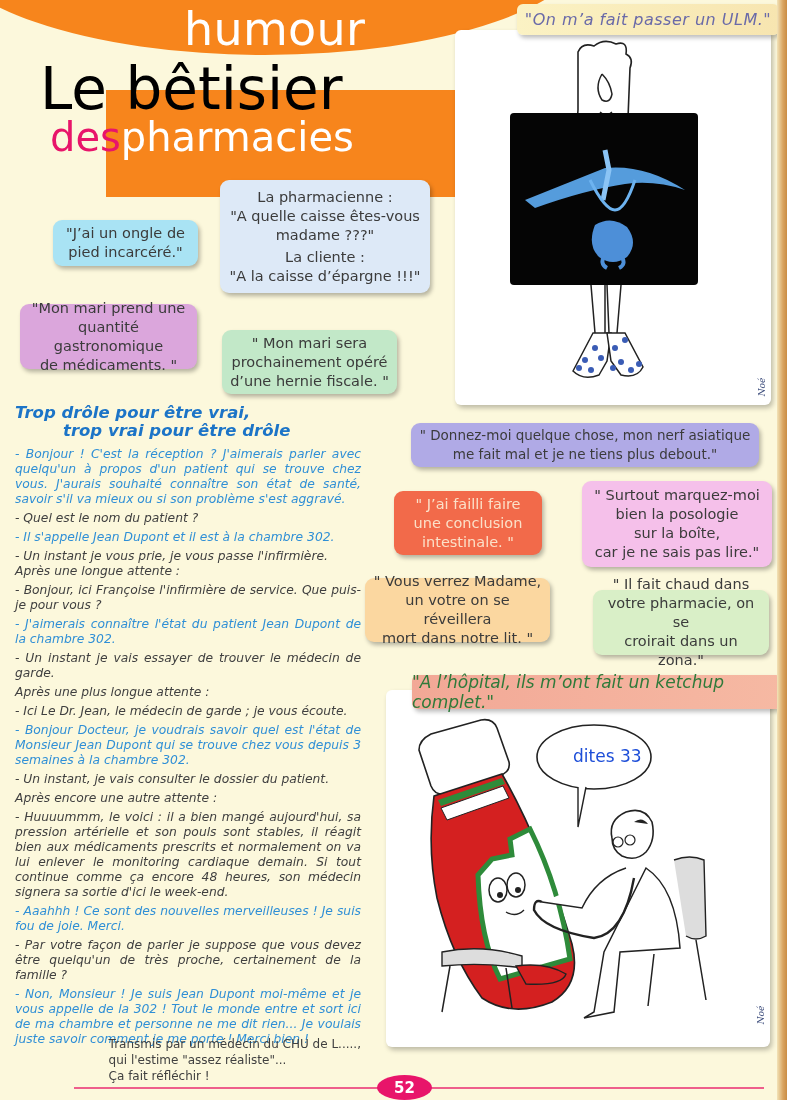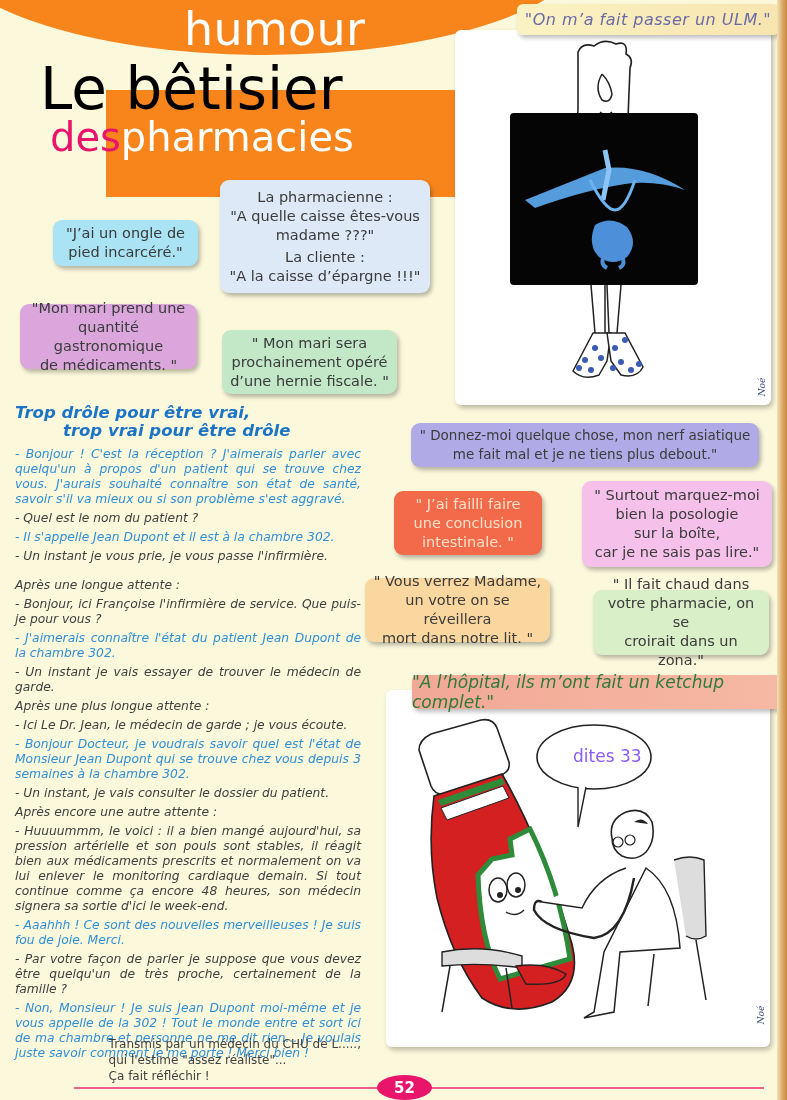--- a/index.html
+++ b/index.html
@@ -70,21 +70,21 @@
     font-style: italic; font-weight: bold; color: #1c74c7; font-size: 16.5px; line-height: 18px;
   }
   .story-title .l2 { padding-left: 48px; }
   .story {
     position: absolute; left: 15px; top: 447px; width: 346px;
     font-style: italic; font-size: 12.3px; line-height: 15px; text-align: justify;
   }
   .story p { margin-bottom: 4px; }
   .story p.blue { color: #2f8fd6; }
   .story p.dark { color: #404040; }
-  .story p.tight { margin-bottom: 14px; }
+  .story p.tight { margin-bottom: 0; }
   .credit {
     position: absolute; right: 426px; top: 1036px;
     text-align: left; font-size: 12px; line-height: 16px; color: #404040;
   }
   .footer-line {
     position: absolute; left: 74px; top: 1087px; width: 690px; height: 1.5px; background: #ee5f8c;
   }
   .page-num {
     position: absolute; left: 377px; top: 1075px; width: 55px; height: 25px;
     background: #e8156a; border-radius: 50%;
@@ -233,21 +233,21 @@
       <path d="M226 148 q-4 -18 14 -26 q18 -6 26 10 q4 18 -6 30 q-10 10 -24 4 q-10 -6 -10 -18" fill="#fff" stroke="#222" stroke-width="1.6"></path>
       <path d="M248 132 q8 -6 14 2" fill="#222"></path>
       <circle cx="232" cy="152" r="5" fill="none" stroke="#222" stroke-width="1.2"></circle>
       <circle cx="244" cy="150" r="5" fill="none" stroke="#222" stroke-width="1.2"></circle>
       <path d="M240 178 q-30 10 -44 40 l-40 -6 M260 178 q30 20 34 80 l-60 4 l-6 60 l-30 6 l10 -6 l10 -60 z" fill="#fff" stroke="#222" stroke-width="1.5"></path>
       <path d="M156 212 q-8 -4 -8 8 q10 20 60 28 q30 -4 40 -60" fill="none" stroke="#222" stroke-width="2.4"></path>
 
       <path d="M288 170 q16 -6 30 0 l2 76 q-10 6 -20 0" fill="#ddd" stroke="#222" stroke-width="1.4"></path>
       <path d="M268 264 l-6 52 M310 250 l10 60" stroke="#222" stroke-width="1.5"></path>
     </svg>
-    <div style="position:absolute;left:187px;top:56px;font-family:'DejaVu Sans',sans-serif;font-size:17px;color:#8b5cf6;">dites 33</div>
+    <div style="position:absolute;left:187px;top:56px;font-family:'DejaVu Sans',sans-serif;font-size:17px;color:#1d4ed8;">dites 33</div>
     <div class="signature" style="left:366px;top:320px;">Noé</div>
   </div>
   <div class="caption-ketchup">"A l’hôpital, ils m’ont fait un ketchup complet."</div>
 
   <div class="story-title">
     <div>Trop drôle pour être vrai,</div>
     <div class="l2">trop vrai pour être drôle</div>
   </div>
 
   <div class="story">

